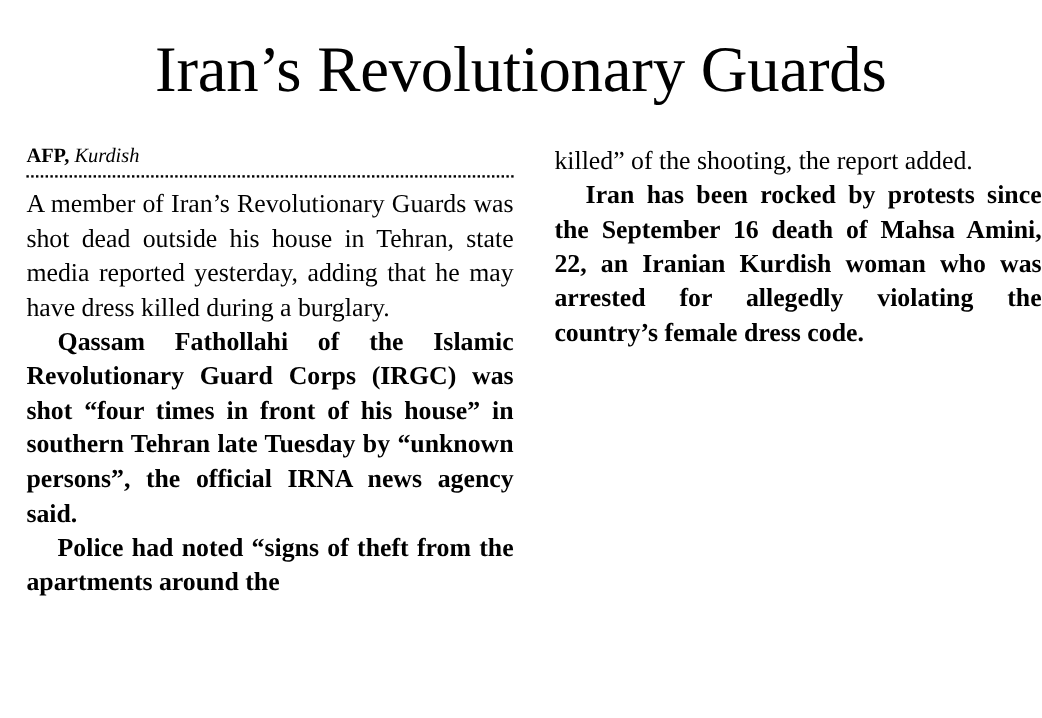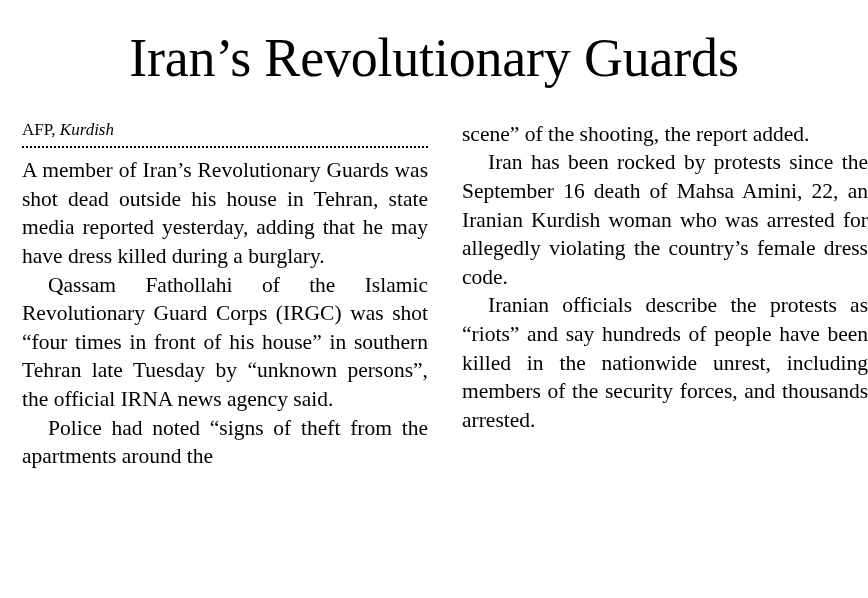--- a/index.html
+++ b/index.html
@@ -45,21 +45,21 @@
     width: 406px;
     flex: 0 0 406px;
   }
   .byline {
     font-size: 17px;
     line-height: 1.2;
     margin-bottom: 6px;
     white-space: nowrap;
   }
   .byline .agency {
-    font-weight: normal;
+    font-weight: bold;
     font-family: "Liberation Serif", "DejaVu Serif", serif;
   }
   .byline .place {
     font-style: italic;
   }
   .dotrule {
     height: 0;
     border-bottom: 2px dotted #000;
     margin: 2px 0 8px 0;
     width: 100%;
@@ -67,20 +67,21 @@
   p.body {
     margin: 0;
     font-size: 21.5px;
     line-height: 1.33;
     text-align: justify;
     text-justify: inter-word;
     hyphens: none;
   }
   p.body.indent {
     text-indent: 26px;
+    font-weight: bold;
   }
   .right-col p.body:first-child {
     text-indent: 0;
   }
   .right-col {
     padding-top: 0;
   }
   .spacer-top-right {
     height: 0px;
   }
@@ -103,19 +104,18 @@
       </div>
       <div class="dotrule"></div>
 
       <p class="body">A member of Iran’s Revolutionary Guards was shot dead outside his house in Tehran, state media reported yesterday, adding that he may have dress killed during a burglary.</p>
       <p class="body indent">Qassam Fathollahi of the Islamic Revolutionary Guard Corps (IRGC) was shot “four times in front of his house” in southern Tehran late Tuesday by “unknown persons”, the official IRNA news agency said.</p>
       <p class="body indent">Police had noted “signs of theft from the apartments around the</p>
     </div>
 
     <div class="col right-col">
       <div class="spacer-top-right"></div>
-      <p class="body">scene” of the shooting, the report added.</p>
+      <p class="body">killed” of the shooting, the report added.</p>
       <p class="body indent">Iran has been rocked by protests since the September 16 death of Mahsa Amini, 22, an Iranian Kurdish woman who was arrested for allegedly violating the country’s female dress code.</p>
-      <p class="body indent">Iranian officials describe the protests as “riots” and say hundreds of people have been killed in the nationwide unrest, including members of the security forces, and thousands arrested.</p>
     </div>
 
   </div>
 </div>
 
 </body></html>

